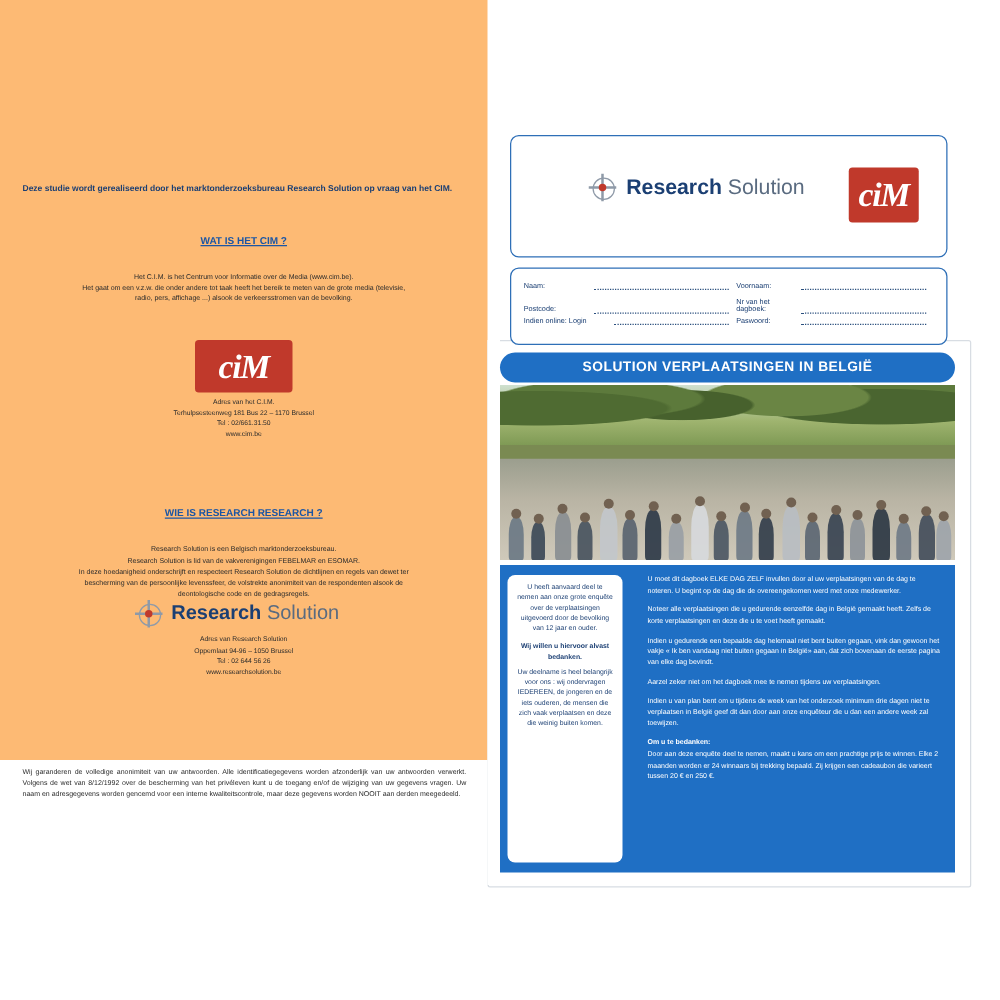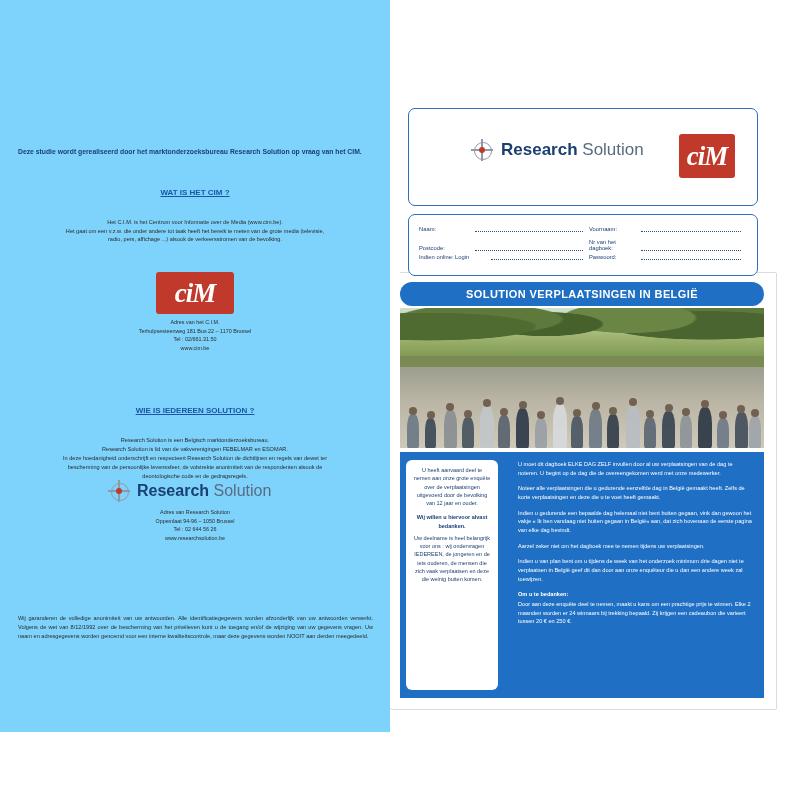--- a/index.html
+++ b/index.html
@@ -1,19 +1,19 @@
 <!DOCTYPE html>
 <html><head>
 <meta charset="utf-8">
 <style>
   html,body{margin:0;padding:0;background:#ffffff;}
   body{width:800px;height:800px;font-family:"Liberation Sans",sans-serif;color:#1b3f73;overflow:hidden;position:relative;}
 
   
-  .left-panel{position:absolute;left:0;top:0;width:390px;height:732px;background:#7dd3fc;}
+  .left-panel{position:absolute;left:0;top:0;width:390px;height:608px;background:#fdba74;}
 
   .intro-line{position:absolute;left:18px;top:148px;width:352px;font-size:6.8px;font-weight:bold;color:#1b3f73;line-height:1.3;}
 
   .sec-title{font-size:8px;font-weight:bold;color:#1b56a5;text-align:center;text-decoration:underline;}
 
   .what-cim-title{position:absolute;left:0;top:188px;width:390px;}
   .what-cim-body{position:absolute;left:60px;top:218px;width:270px;text-align:center;font-size:5.6px;line-height:1.55;color:#2b2b2b;}
 
   
   .cim-logo{position:absolute;left:156px;top:272px;width:78px;height:42px;background:#c0392b;border-radius:3px;color:#ffffff;font-family:"Liberation Serif",serif;font-style:italic;font-weight:bold;font-size:27px;line-height:42px;text-align:center;letter-spacing:-1px;}
@@ -98,21 +98,21 @@
   <div class="sec-title what-cim-title">WAT IS HET CIM ?</div>
   <div class="what-cim-body" style="white-space:pre-line;">Het C.I.M. is het Centrum voor Informatie over de Media (www.cim.be).
 Het gaat om een v.z.w. die onder andere tot taak heeft het bereik te meten van de grote media (televisie, radio, pers, affichage ...) alsook de verkeersstromen van de bevolking.</div>
 
   <div class="cim-logo">ciM</div>
   <div class="cim-addr" style="white-space:pre-line;">Adres van het C.I.M.
 Terhulpsesteenweg 181 Bus 22 – 1170 Brussel
 Tel : 02/661.31.50
 www.cim.be</div>
 
-  <div class="sec-title wie-title">WIE IS IEDEREEN SOLUTION ?</div>
+  <div class="sec-title wie-title">WIE IS RESEARCH RESEARCH ?</div>
   <div class="wie-body" style="white-space:pre-line;">Research Solution is een Belgisch marktonderzoeksbureau.
 Research Solution is lid van de vakverenigingen  FEBELMAR en ESOMAR.
 In deze hoedanigheid onderschrijft en respecteert Research Solution de dichtlijnen en regels van dewet ter bescherming van de persoonlijke levenssfeer, de volstrekte anonimiteit van de respondenten alsook de deontologische code en de gedragsregels.</div>
 
   <div class="rs-wrap">
     <span class="rs-mark">
       <span class="hline"></span>
         <span class="vline"></span>
         <span class="ring"></span>
         <span class="dot"></span>

